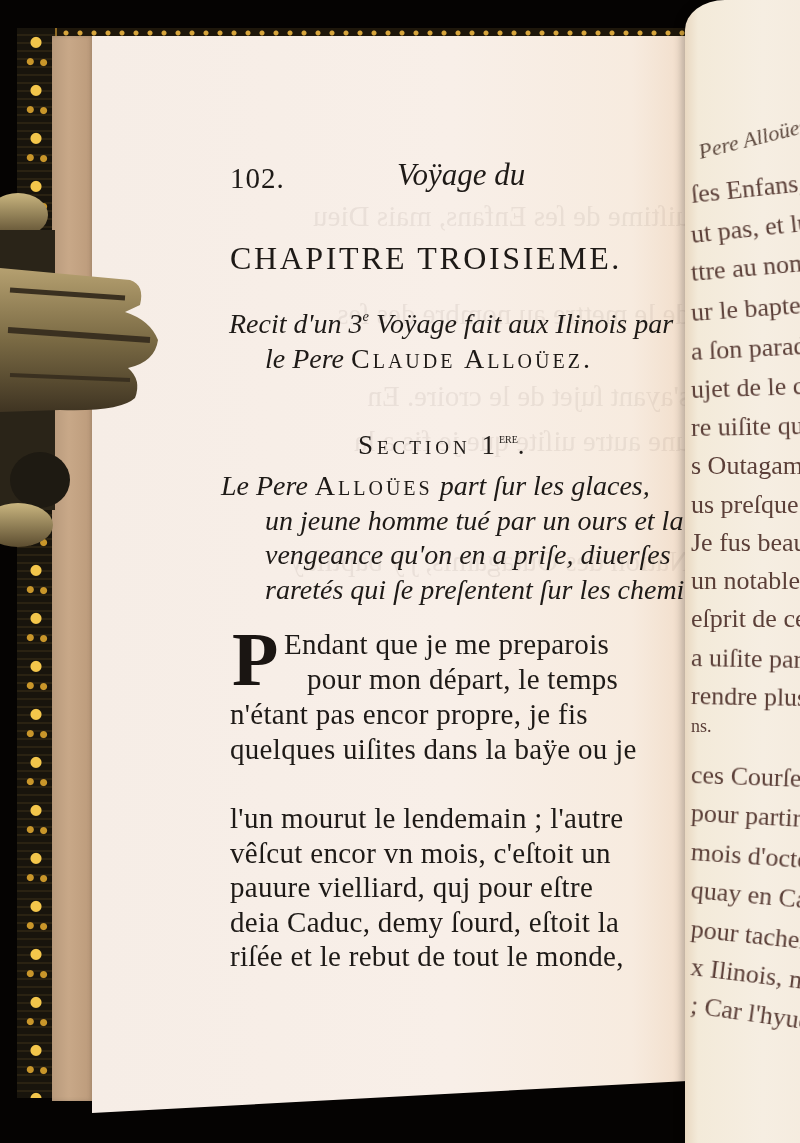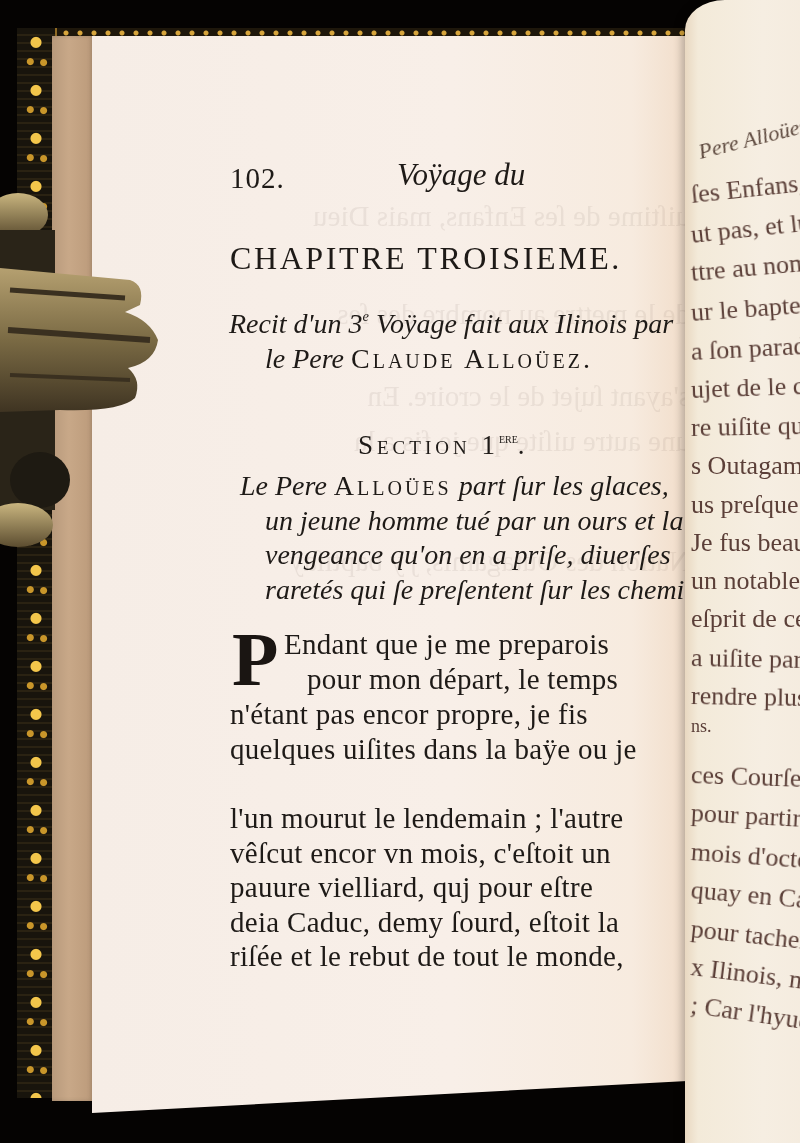--- a/index.html
+++ b/index.html
@@ -224,21 +224,21 @@
     <span>Recit d'un 3</span><sup>e</sup><span> Voÿage fait aux Ilinois par</span>
   </div>
   <div class="text recit" style="top:343px; left:265px;">
     <span>le Pere </span><span class="smallcaps">Claude Alloüez.</span>
   </div>
 
   <div class="text section-head">
     <span>Section 1</span><sup>ere</sup><span>.</span>
   </div>
 
-  <div class="text summary" style="left:240px; top:470px;">
+  <div class="text summary" style="left:221px; top:470px;">
     <span>Le Pere </span><span class="smallcaps">Alloües</span><span> part ſur les glaces,</span>
   </div>
   <div class="text summary" style="left:265px; top:539px;">vengeance qu'on en a priſe, diuerſes</div>
   <div class="text summary" style="left:265px; top:505px;">un jeune homme tué par un ours et la</div>
   <div class="text summary" style="left:265px; top:574px;">raretés qui ſe preſentent ſur les chemins.</div>
 
   <div class="dropcap">P</div>
   <div class="text body-line" style="left:284px; top:628px;">Endant que je me preparois</div>
   <div class="text body-line" style="left:284px; top:663px;margin-left:23px;">pour mon départ, le temps</div>
   <div class="text body-line" style="left:230px; top:698px;">n'étant pas encor propre, je fis</div>

